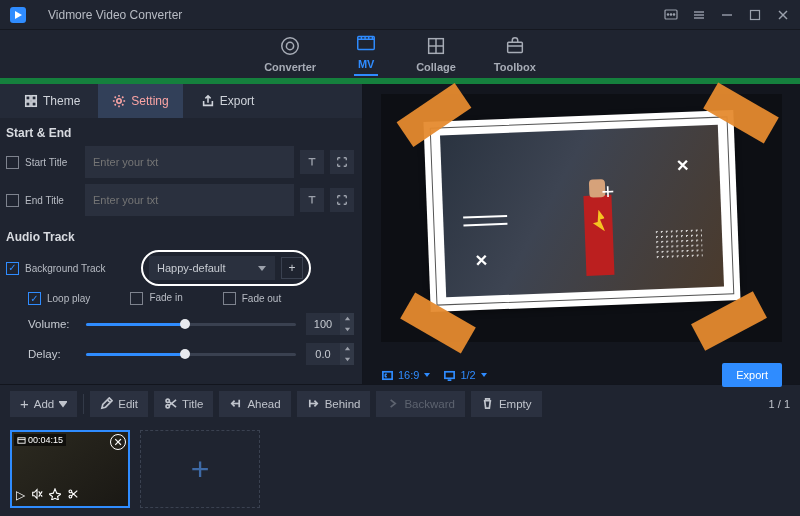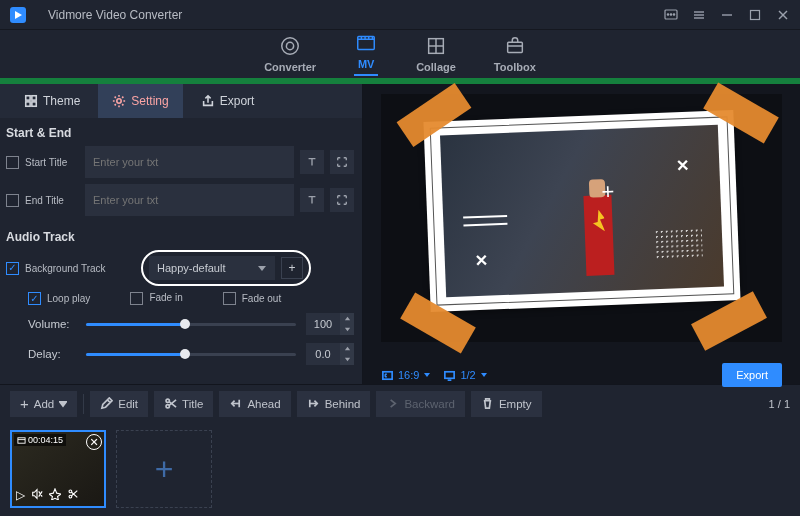--- a/index.html
+++ b/index.html
@@ -105,21 +105,21 @@
   
   .toolbar{ height:38px; background:#1f2430; border-top:1px solid #12151d; display:flex; align-items:center; padding:0 10px; gap:6px;}
   .tbtn{ height:26px; background:#2b3140; display:flex; align-items:center; gap:5px; padding:0 10px; color:#c0c4cc; cursor:pointer; font-size:11.5px;}
   .tbtn.add{ background:#2b3140;}
   .tbtn svg{width:13px;height:13px;stroke:currentColor;fill:none;stroke-width:1.8;}
   .tbtn.disabled{ color:#5d636f;}
   .pager{ margin-left:auto; color:#c0c4cc; font-size:11px;}
 
   
   .thumbs{ height:94px; background:#1f2430; padding:8px 10px; display:flex; gap:10px;}
-  .thumb{ width:96px; height:78px; position:relative;}
+  .thumb{ width:120px; height:78px; position:relative;}
   .thumb.sel{ border:2px solid #2f8cff;}
   .thumb.sel .img{ position:absolute; inset:0; background:linear-gradient(140deg,#2c2a20,#1a1814);}
   .thumb .badge{ position:absolute; left:2px; top:2px; background:rgba(0,0,0,.6); color:#fff; font-size:9px; padding:1px 3px; display:flex; align-items:center; gap:2px;}
   .thumb .close{ position:absolute; right:2px; top:2px; width:16px;height:16px;border:1.5px solid #fff; border-radius:50%; display:flex;align-items:center;justify-content:center; color:#fff; cursor:pointer; font-size:11px;}
   .thumb .tools{ position:absolute; left:4px; bottom:3px; display:flex; gap:6px; color:#fff;}
   .thumb .tools span{ font-size:12px;}
   .thumb.add{ border:1.5px dashed #3a4150; display:flex;align-items:center;justify-content:center; cursor:pointer;}
   .thumb.add .pl{ font-size:32px; color:#3e6aa6; font-weight:200;}
 </style>
 </head>

